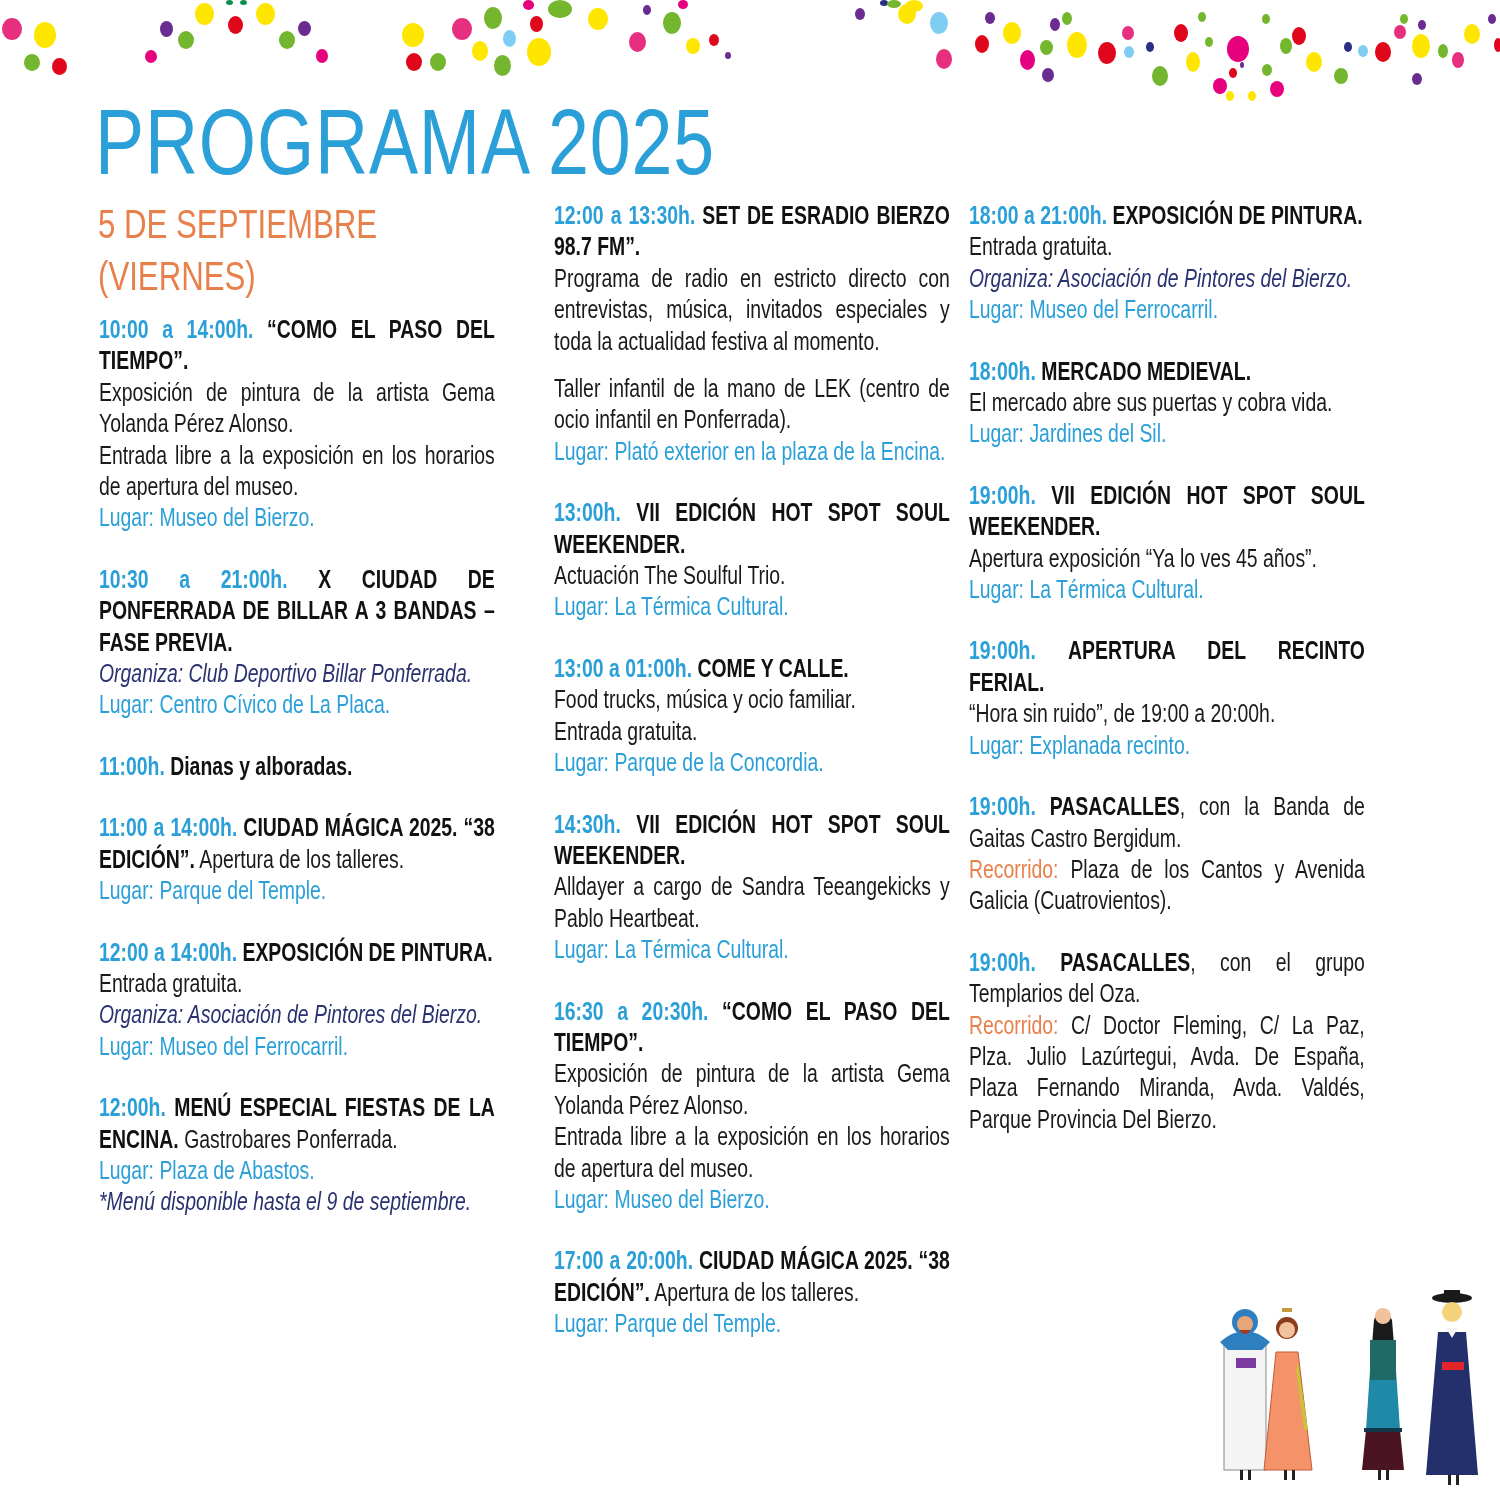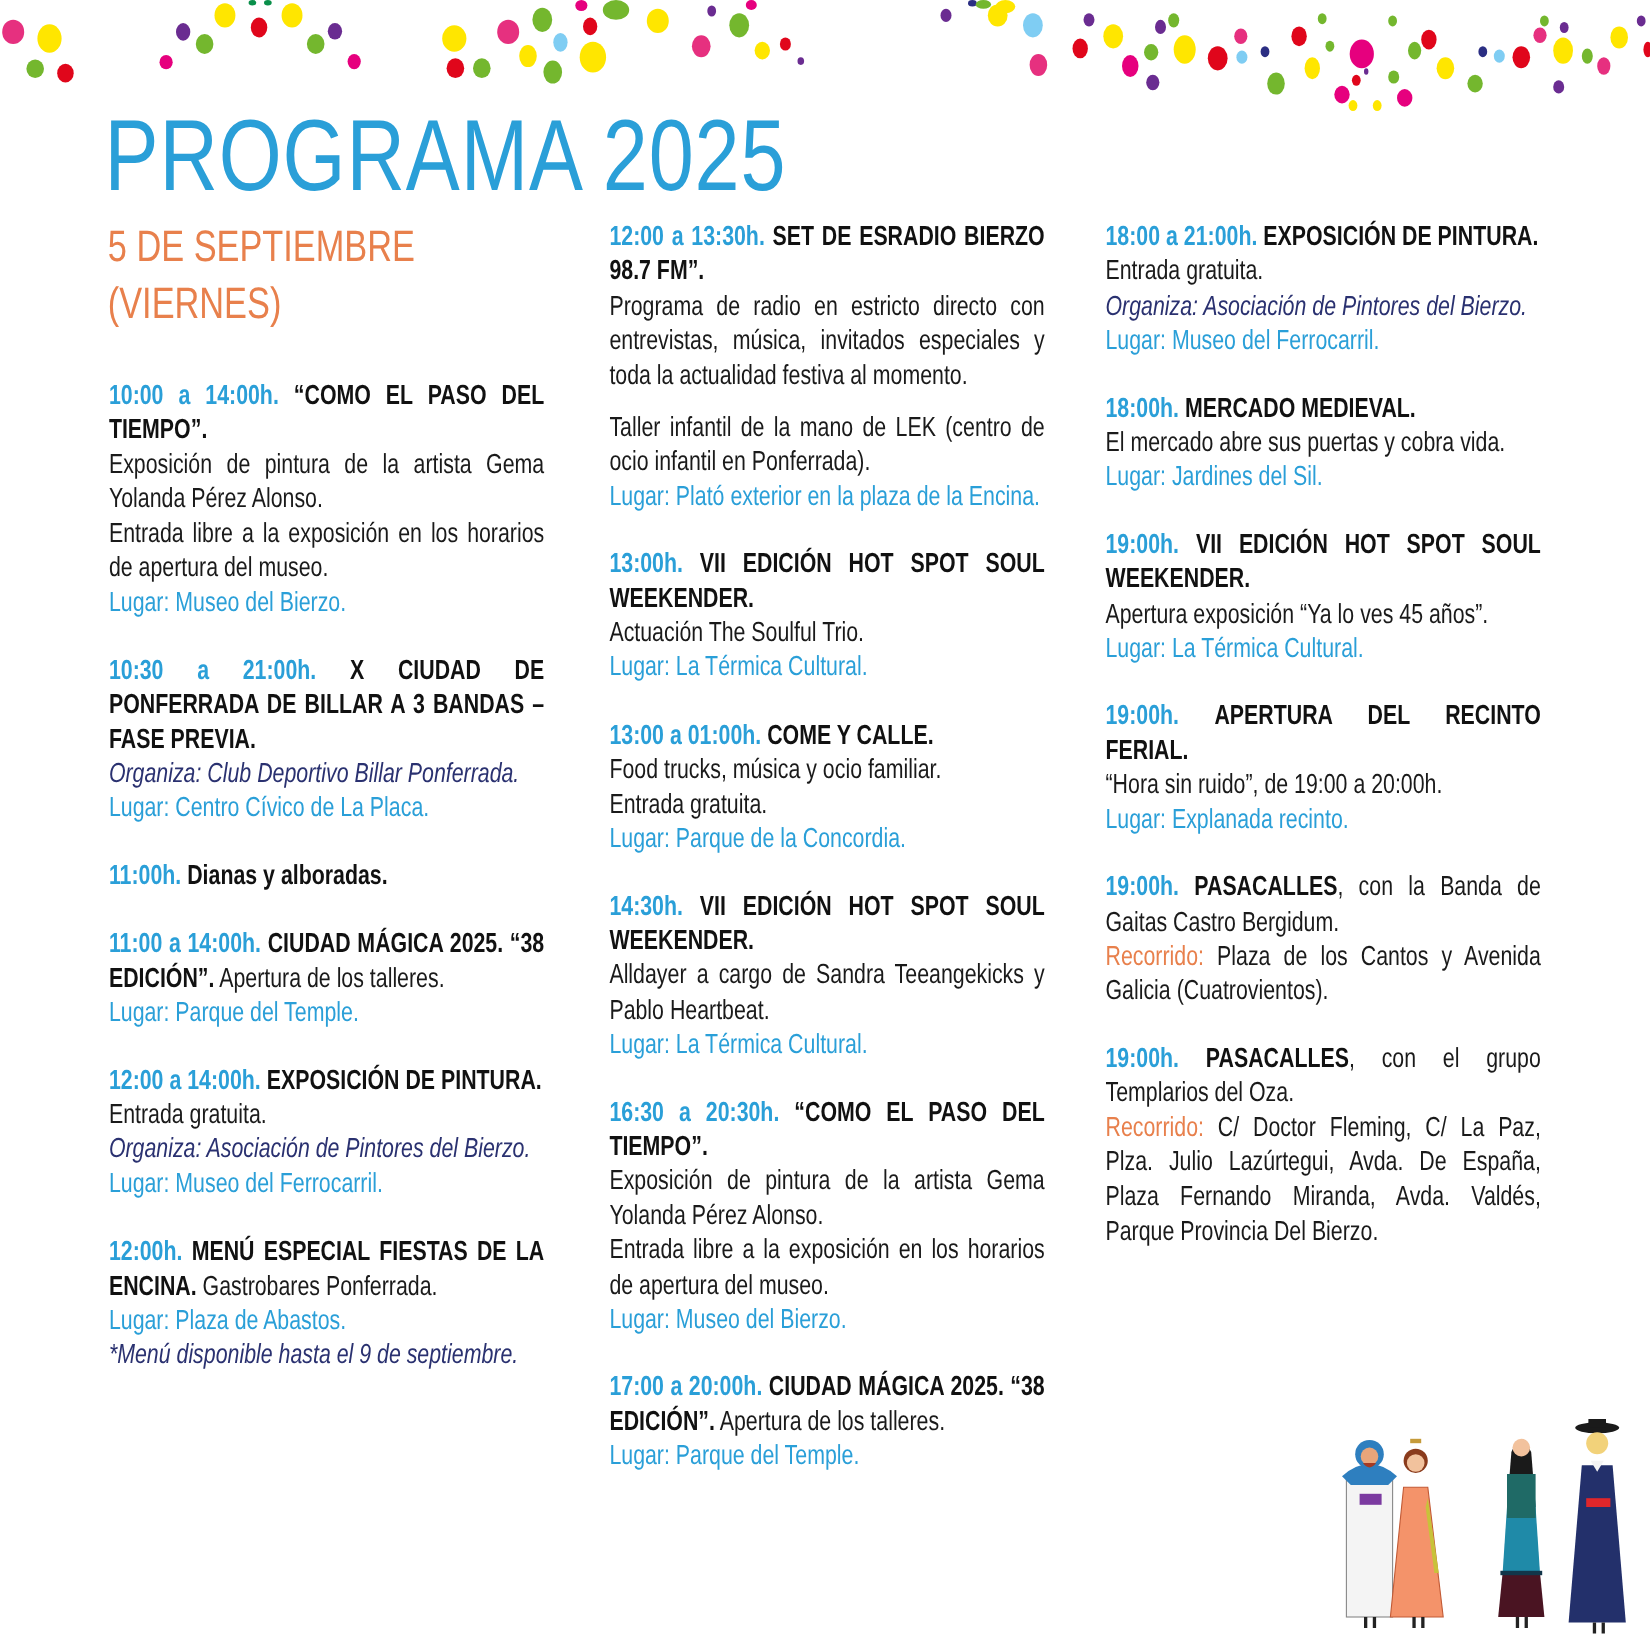--- a/index.html
+++ b/index.html
@@ -16,23 +16,23 @@
     transform-origin:left top; transform:scaleX(0.80); white-space:nowrap;
     letter-spacing:1px;
   }
   .day-heading {
     position:absolute; left:98px; top:198px;
     font-size:40px; line-height:52px; color:#e8804c;
     transform-origin:left top; transform:scaleX(0.78); white-space:nowrap;
   }
 
   .col { position:absolute; width:396px; }
-  .col1 { left:99px; top:344px; }
+  .col1 { left:99px; top:314px; }
   .col2 { left:554px; top:200px; }
-  .col3 { left:1005px; top:200px; }
+  .col3 { left:969px; top:200px; }
 
   
   .cond { width:510px; transform-origin:left top; transform:scaleX(0.776); }
 
   .event { margin-bottom:30px; font-size:25px; line-height:31.4px; text-align:justify; }
   .event p { margin:0; }
   .time { color:#2a9fd8; font-weight:bold; }
   .head { font-weight:bold; color:#111; }
   .lugar { color:#2a9fd8; }
   .org { color:#2a3170; font-style:italic; }

